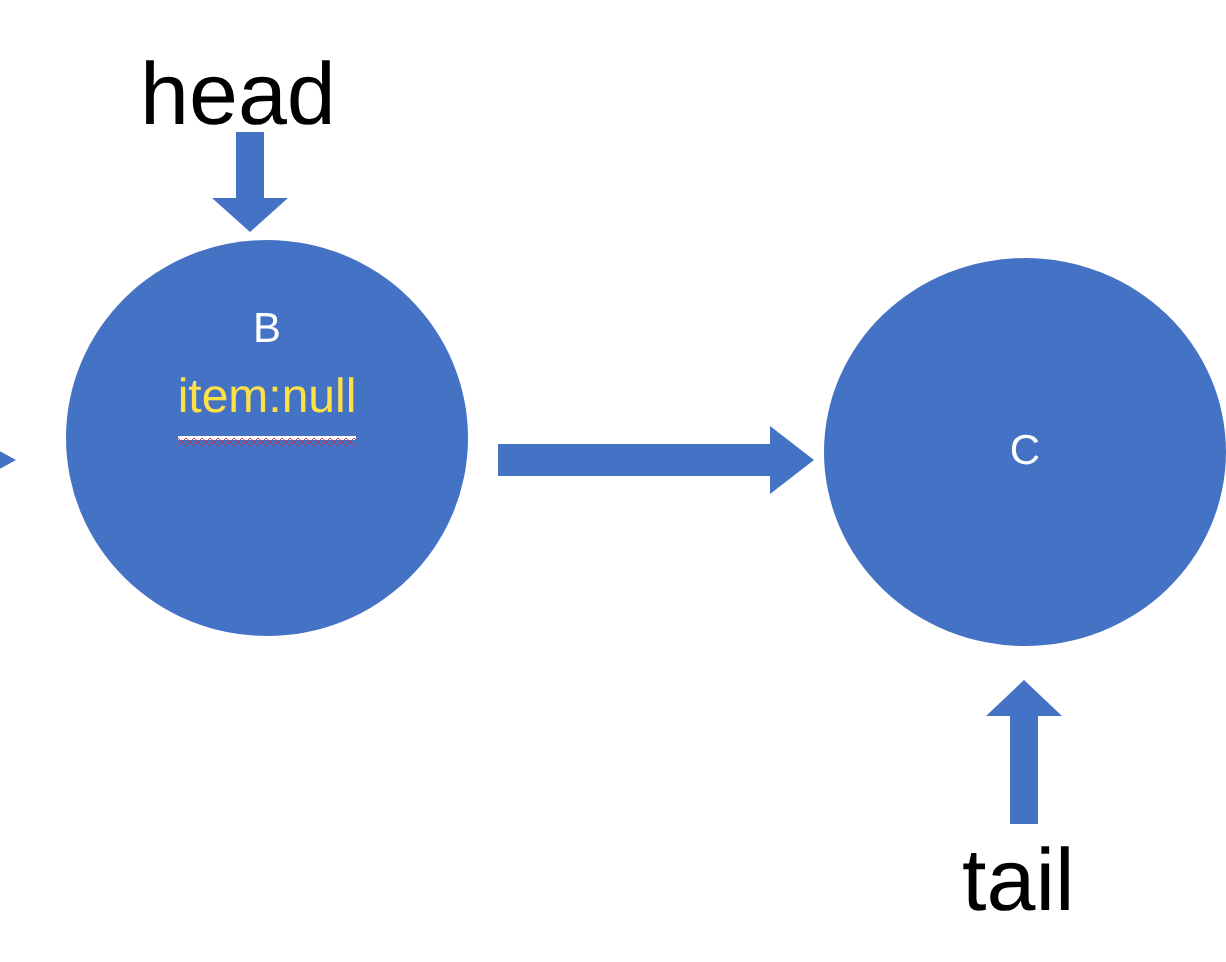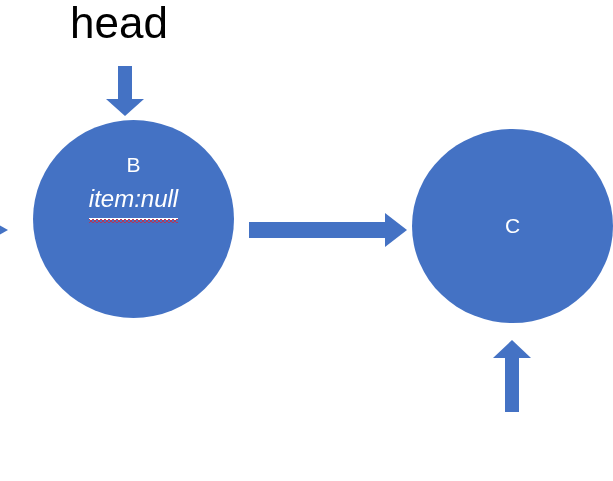--- a/index.html
+++ b/index.html
@@ -48,24 +48,23 @@
   }
   .node-title {
     font-size: 21px;
     line-height: 30px;
     color: #ffffff;
     display: block;
   }
   .node-field {
     font-size: 24px;
     line-height: 37px;
-    color: #ffffff;
+    color: #fde047;
     display: block;
     position: relative;
-    font-style: italic;
   }
   .node-field .field-text {
     position: relative;
     display: inline-block;
     border-bottom: 2px solid #ffffff;
     padding-bottom: 1px;
   }
   
   .node-field .field-text::after {
     content: "";
@@ -90,21 +89,21 @@
   }
 
   
   .plain-label {
     position: absolute;
     color: #000000;
     font-size: 44px;
     line-height: 46px;
     white-space: nowrap;
   }
-  #label-head { left: 70px; top: 0; }
+  #label-head { left: 70px; top: 25px; }
   #label-tail { left: 481px; top: 418px; }
 
   
   #arrow-layer {
     position: absolute;
     left: 0;
     top: 0;
     width: 613px;
     height: 481px;
     pointer-events: none;
@@ -147,14 +146,15 @@
   </div>
 
   <div class="node" id="node-c">
     <div class="node-label-stack">
       <span class="node-title">C</span>
     </div>
   </div>
 
   <div class="plain-label" id="label-head">head</div>
 
+  <div class="plain-label" id="label-tail">tail</div>
 
 </div>
 
 </body></html>

